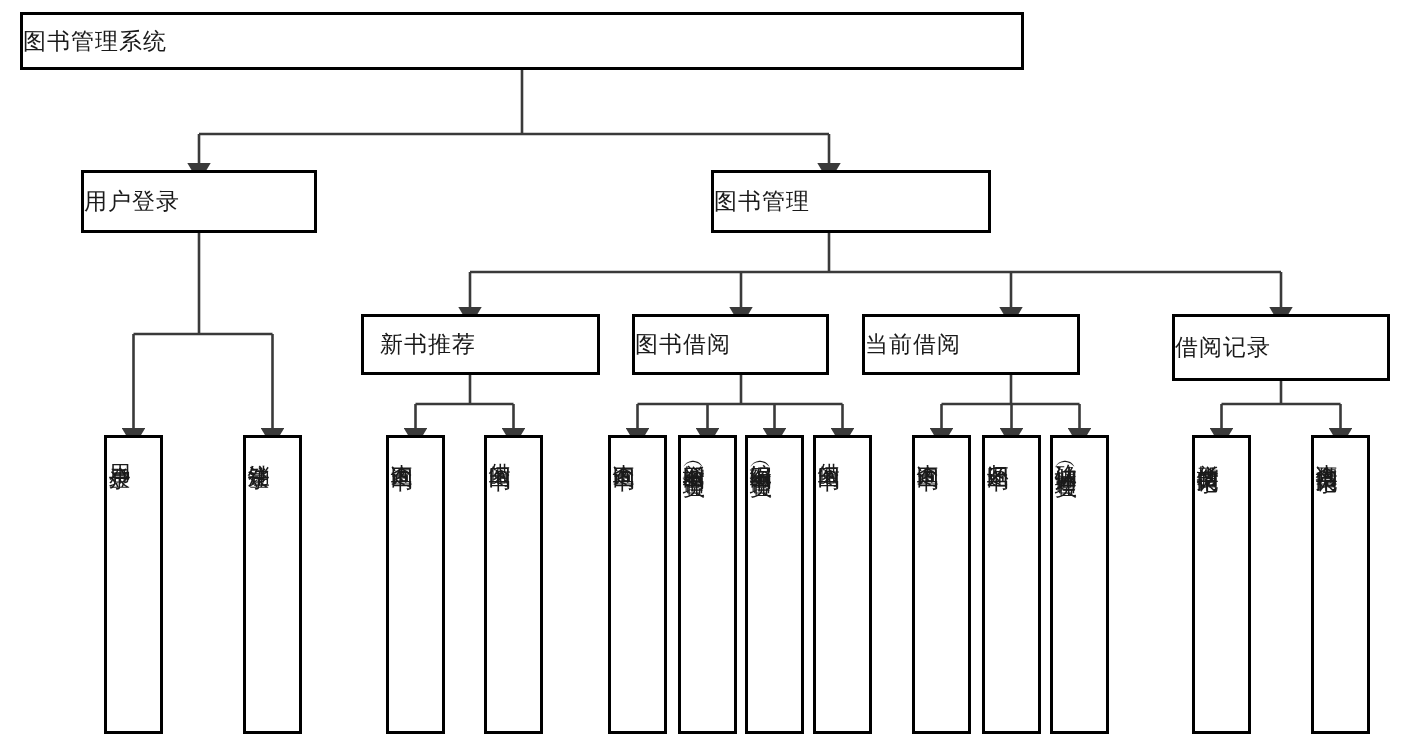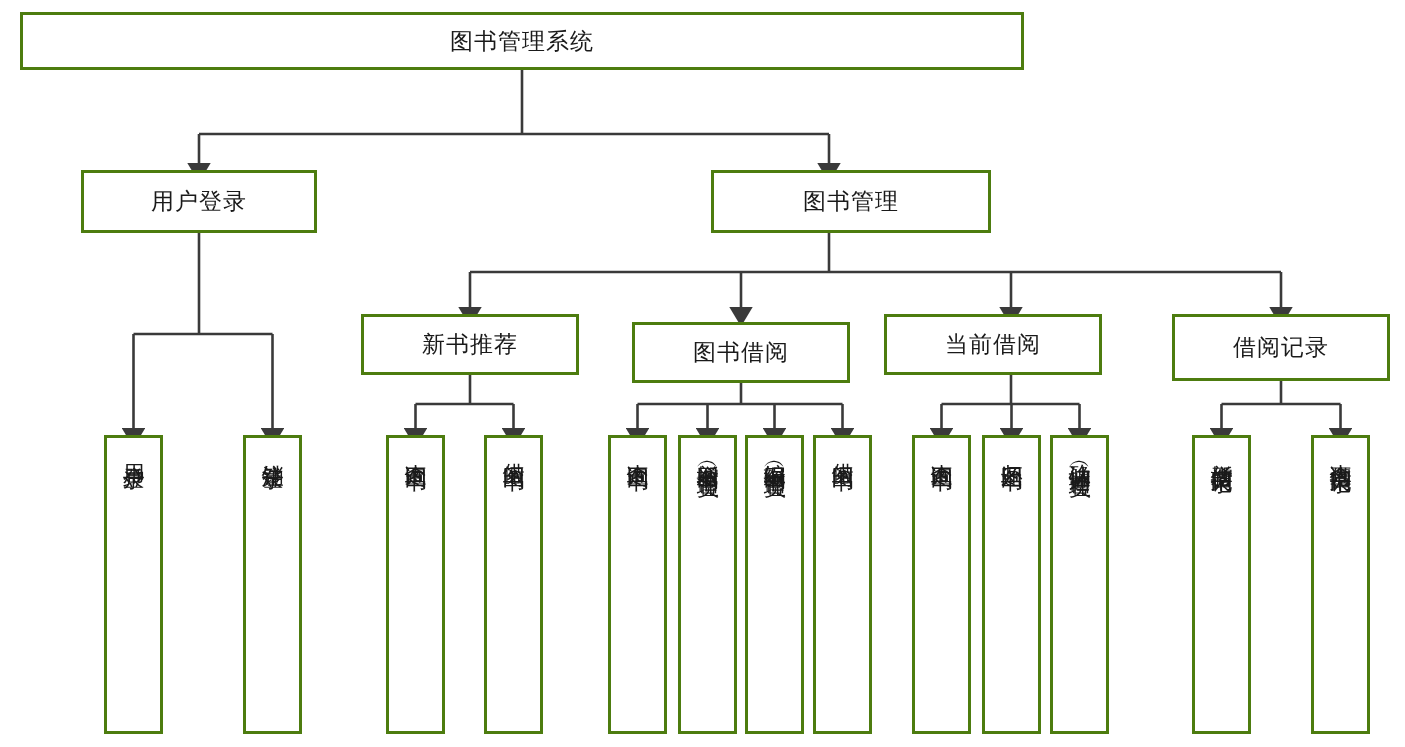--- a/index.html
+++ b/index.html
@@ -21,25 +21,24 @@
     position: absolute;
     left: 0;
     top: 0;
     width: 1405px;
     height: 747px;
     pointer-events: none;
   }
   .node {
     position: absolute;
     box-sizing: border-box;
-    border: 3px solid #4d7c0f;
+    border: 3px solid #000000;
     background: #ffffff;
     display: flex;
     align-items: center;
-    justify-content: center;
     color: #1a1a1a;
   }
   .node.horiz {
     font-size: 23px;
     letter-spacing: 1px;
     line-height: 1.15;
   }
   .node.title {
     font-size: 23px;
   }
@@ -114,27 +113,27 @@
   <div id="nodes-layer">
       <div class="node horiz title" style="left: 20px; top: 12px; width: 1004px; height: 58px;">
         <span>图书管理系统</span>
       </div>
       <div class="node horiz" style="left: 81px; top: 170px; width: 236px; height: 63px;">
         <span>用户登录</span>
       </div>
       <div class="node horiz" style="left: 711px; top: 170px; width: 280px; height: 63px;">
         <span>图书管理</span>
       </div>
-      <div class="node horiz" style="left: 361px; top: 314px; width: 218px; height: 61px;">
+      <div class="node horiz" style="left: 361px; top: 314px; width: 239px; height: 61px; padding-left: 16px;">
         <span>新书推荐</span>
       </div>
-      <div class="node horiz" style="left: 632px; top: 314px; width: 218px; height: 61px; margin-top: 8px;">
+      <div class="node horiz" style="left: 632px; top: 314px; width: 197px; height: 61px;">
         <span>图书借阅</span>
       </div>
-      <div class="node horiz" style="left: 884px; top: 314px; width: 218px; height: 61px;">
+      <div class="node horiz" style="left: 862px; top: 314px; width: 218px; height: 61px;">
         <span>当前借阅</span>
       </div>
       <div class="node horiz" style="left: 1172px; top: 314px; width: 218px; height: 67px;">
         <span>借阅记录</span>
       </div>
       <div class="node vert" style="left: 104px; top: 435px; width: 59px; height: 299px;">
         <span class="vlabel">用户登录</span>
       </div>
       <div class="node vert" style="left: 243px; top: 435px; width: 59px; height: 299px;">
         <span class="vlabel">注销登录</span>

